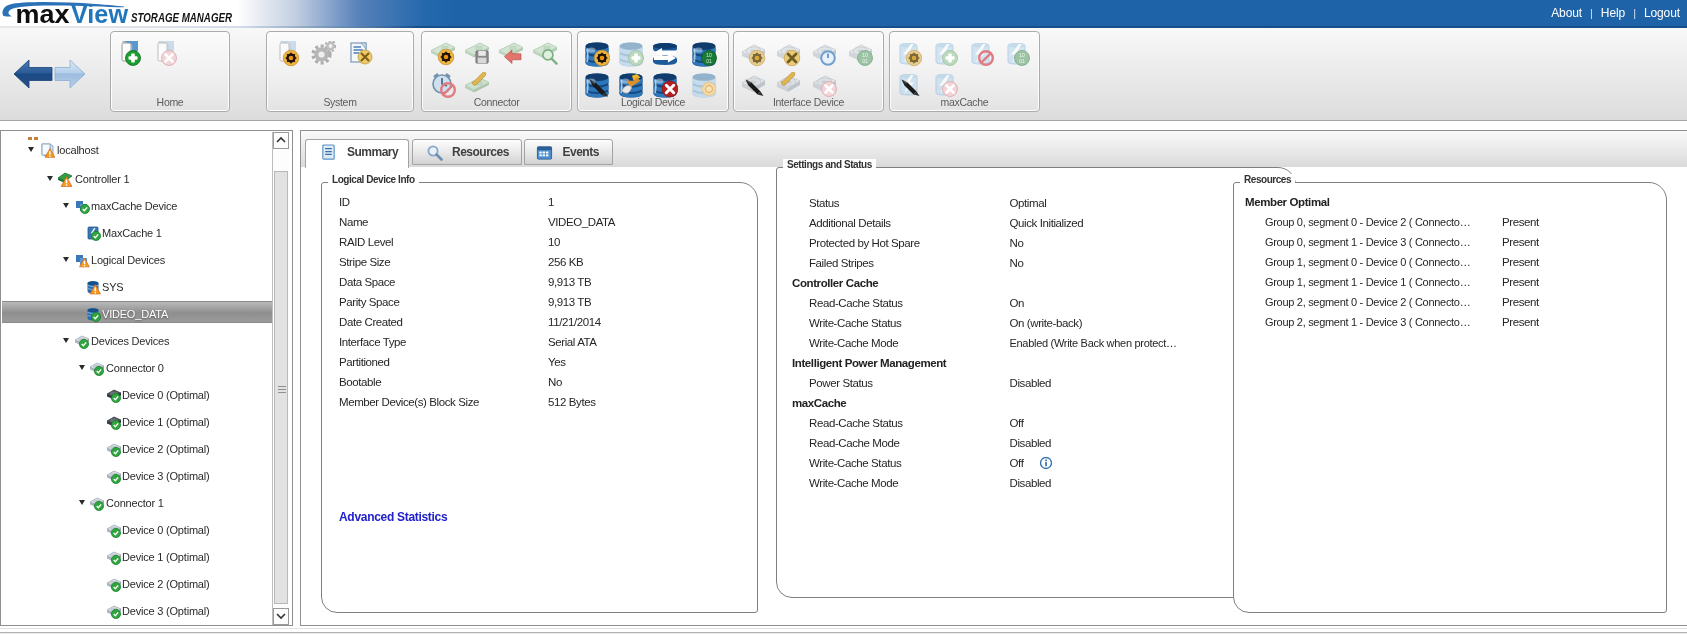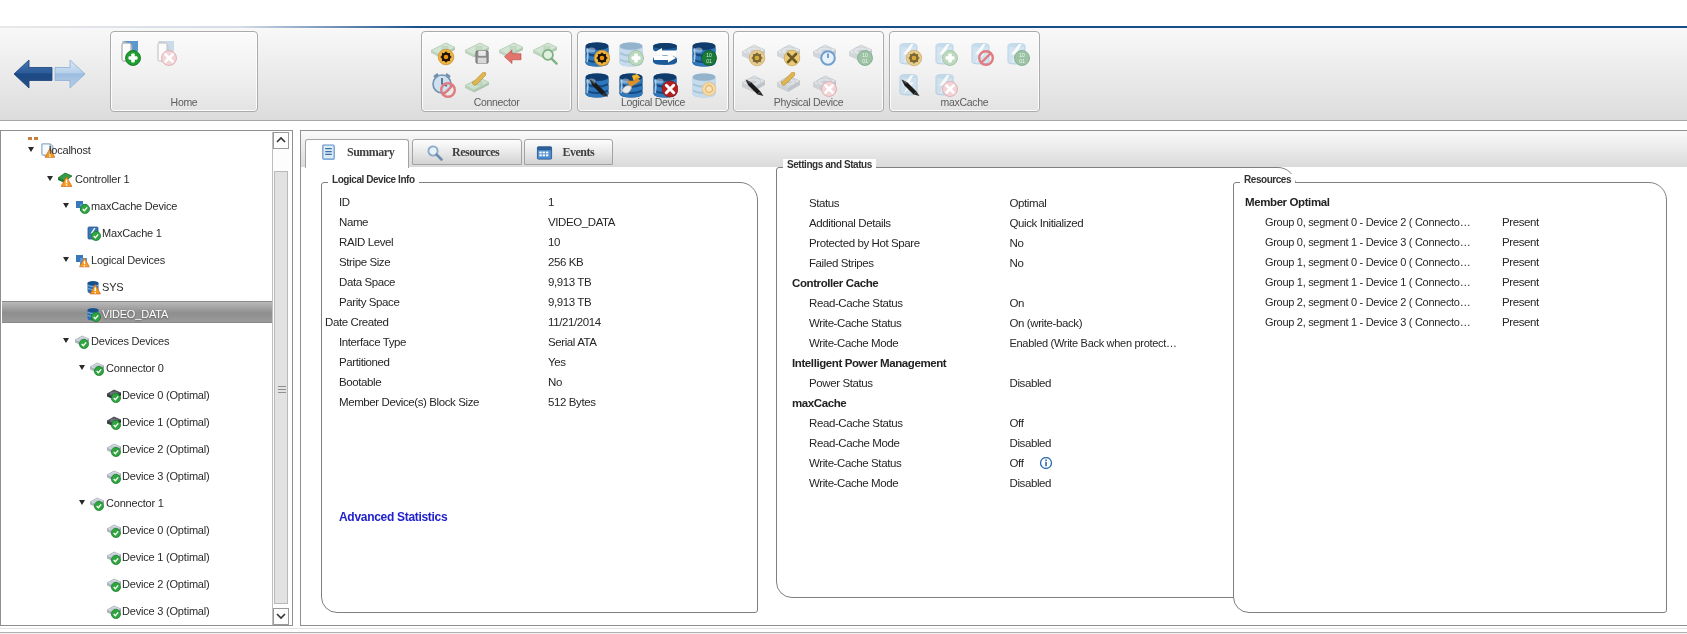--- a/index.html
+++ b/index.html
@@ -47,21 +47,21 @@
 #sgrip { position:absolute; left:3px; top:214px; width:8px; height:7px;
   border-top:1px solid #8f8f8f; border-bottom:1px solid #8f8f8f; }
 #sgrip:after { content:""; position:absolute; left:0; top:2px; width:8px; height:1px; background:#8f8f8f; }
 
 
 #mainpanel { position:absolute; left:300px; top:129.5px; width:1390px; height:496px;
   border:1px solid #8f8f8f; background:#ffffff; }
 #tabstrip { position:absolute; left:0; top:0; width:100%; height:36px;
   background:linear-gradient(#fafafa,#dadada); }
 .tab { position:absolute; top:8px; height:26px; border:1px solid #a3a3a3; border-radius:3px 3px 0 0;
-  background:linear-gradient(#fdfdfd,#e7e7e7 55%,#d2d2d2);font-family:Liberation Serif, serif; }
+  background:linear-gradient(#fdfdfd,#e7e7e7 55%,#d2d2d2); }
 .tab.active { background:#ffffff; height:29px; border-bottom:none; }
 .tab .tx { position:absolute; top:5px; font-size:12px; letter-spacing:-0.5px; font-weight:bold; color:#404040; }
 .tab .ic { position:absolute; top:4px; width:17px; height:17px; }
 
 .fs { position:absolute; border:1px solid #7f7f7f; border-radius:3px 18px 3px 16px; background:#fff; }
 .fs .legend { position:absolute; top:-9px; left:6px; background:#fff; padding:0 4px;
   font-size:10px; letter-spacing:-0.45px; font-weight:bold; color:#333; white-space:nowrap; }
 .frow { position:absolute; font-size:11.5px; letter-spacing:-0.4px; line-height:20px; height:20px; color:#262626; white-space:nowrap; }
 .frow.small { font-size:11px; letter-spacing:-0.3px; }
 .fhead { font-weight:bold; color:#222; }
@@ -347,20 +347,29 @@
           </g>
         </g>
 <g id="info">
           <circle cx="5.5" cy="5.5" r="5" fill="#fff" stroke="#2f6fb2" stroke-width="1.2"></circle>
 <rect x="4.8" y="4.5" width="1.5" height="4" fill="#2f6fb2"></rect>
           <rect x="4.8" y="2.3" width="1.5" height="1.5" fill="#2f6fb2"></rect>
         </g>
 </defs>
 </svg>
 
+<div id="topbar">
+  <svg id="logo" width="330" height="28" viewBox="0 0 330 28" style="left:0">
+    <path d="M3 15.5 C1.5 11 3.5 6.5 10 4.6 C22 1.2 60 1.6 95 4.0 C108 4.9 118 5.8 124 6.6 L124 7.3 C108 6.7 80 5.6 55 5.4 C30 5.2 13 6.6 9.5 10.5 C7.5 12.8 8.5 14.8 12 16.3 C8.5 16.6 4.5 16.8 3 15.5 Z" fill="#2b71b6"></path>
+    <text x="15.5" y="22.5" font-family="Liberation Sans" font-weight="bold" font-size="26" fill="#0e0e0e" textLength="54" lengthAdjust="spacingAndGlyphs">max</text>
+    <text x="71" y="22.5" font-family="Liberation Sans" font-weight="bold" font-size="26" fill="#2176bc" textLength="57" lengthAdjust="spacingAndGlyphs">View</text>
+    <text x="131" y="21.5" font-family="Liberation Sans" font-weight="bold" font-style="italic" font-size="13" fill="#141414" textLength="101" lengthAdjust="spacingAndGlyphs">STORAGE MANAGER</text>
+  </svg>
+  <div id="toplinks">About<span class="sep">|</span>Help<span class="sep">|</span>Logout</div>
+</div>
 <div id="topedge"></div>
 
 <div id="ribbon">
   <svg style="position:absolute;left:14px;top:29px" width="74" height="36" viewBox="0 0 74 36">
     <defs>
       <linearGradient id="lgrad" x1="0" y1="0" x2="0" y2="1">
         <stop offset="0" stop-color="#4a7ab2"></stop>
             <stop offset="0.45" stop-color="#2c5c99"></stop>
         <stop offset="0.5" stop-color="#1c4a85"></stop>
             <stop offset="1" stop-color="#274f86"></stop>
@@ -368,30 +377,43 @@
       <linearGradient id="rgrad" x1="0" y1="0" x2="0" y2="1">
         <stop offset="0" stop-color="#dce9f6"></stop>
             <stop offset="0.45" stop-color="#b6d0ea"></stop>
         <stop offset="0.5" stop-color="#9cbce0"></stop>
             <stop offset="1" stop-color="#b7cfe8"></stop>
       </linearGradient>
     </defs>
     <polygon points="0,17 15,3 15,10.5 38,10.5 38,23.5 15,23.5 15,31" fill="url(#lgrad)" stroke="#16407a" stroke-width="0.8"></polygon>
     <polygon points="71,17 56,3 56,10.5 41,10.5 41,23.5 56,23.5 56,31" fill="url(#rgrad)" stroke="#8badd3" stroke-width="0.8"></polygon>
   </svg>
-  <div class="rgroup" style="left:110px;width:148px">
+  <div class="rgroup" style="left:110px;width:120px">
     <svg class="ric" style="left:5px;top:9px">
           <use href="#door" transform="translate(0,-2)"></use>
           <use href="#bplus" transform="translate(9,9)"></use>
         </svg>
     <svg class="ric" style="left:41px;top:9px">
           <use href="#doorg" transform="translate(0,-2)"></use>
           <use href="#bxp" transform="translate(9,9)"></use>
         </svg>
     <div class="glabel">Home</div>
+  </div>
+  <div class="rgroup" style="left:266px;width:148px">
+    <svg class="ric" style="left:7px;top:9px">
+          <use href="#doorg" transform="translate(0,-2)"></use>
+          <use href="#bgear" transform="translate(9,9)"></use>
+        </svg>
+    <svg class="ric" style="left:43px;top:9px">
+          <use href="#gears" transform="translate(1,-2)"></use>
+        </svg>
+    <svg class="ric" style="left:80px;top:9px">
+          <use href="#docx" transform="translate(1,0)"></use>
+        </svg>
+    <div class="glabel">System</div>
   </div>
   <div class="rgroup" style="left:421px;width:151px">
     <svg class="ric" style="left:8px;top:9px">
           <use href="#nicg"></use>
           <use href="#bgear" transform="translate(8,8)"></use>
         </svg>
     <svg class="ric" style="left:42px;top:9px">
           <use href="#nicg"></use>
           <use href="#save" transform="translate(10,8) scale(0.62)"></use>
         </svg>
@@ -469,21 +491,21 @@
           <use href="#flash" transform="translate(4,6) scale(0.75)"></use>
         </svg>
     <svg class="ric" style="left:41px;top:40px">
           <use href="#diskg"></use>
           <use href="#wrench" transform="translate(4,-2) scale(0.7)"></use>
         </svg>
     <svg class="ric" style="left:77px;top:40px">
           <use href="#diskg"></use>
           <use href="#bxp" transform="translate(10,9)"></use>
         </svg>
-    <div class="glabel">Physical Device</div>
+    <div class="glabel">Interface Device</div>
   </div>
   <div class="rgroup" style="left:889px;width:151px">
     <svg class="ric" style="left:6px;top:9px">
           <use href="#glassg"></use>
           <use href="#bgearm" transform="translate(10,9)"></use>
         </svg>
     <svg class="ric" style="left:42px;top:9px">
           <use href="#glassg"></use>
           <use href="#bplusg" transform="translate(10,9)"></use>
         </svg>
@@ -509,21 +531,21 @@
 
 <div id="leftpanel">
   <div id="selrow"></div>
   <div style="position:absolute;left:27px;top:6px;width:4px;height:3px;background:#c87f3a"></div>
   <div style="position:absolute;left:33px;top:6px;width:4px;height:3px;background:#c87f3a"></div>
   <div class="trow" style="left:0;top:9px">
         <span class="tri" style="left:27px"></span>
     <svg class="ticon" style="left:38px">
           <use href="#t-server"></use>
         </svg>
-        <span class="tlabel" style="left:48px">localhost</span>
+        <span class="tlabel" style="left:56px">localhost</span>
       </div>
   <div class="trow" style="left:0;top:38px">
         <span class="tri" style="left:46px"></span>
     <svg class="ticon" style="left:56px">
           <use href="#t-ctrl"></use>
         </svg>
         <span class="tlabel" style="left:74px">Controller 1</span>
       </div>
   <div class="trow" style="left:0;top:65px">
         <span class="tri" style="left:62px"></span>
@@ -672,21 +694,21 @@
   <div class="frow" style="left:38px;top:81px">Name</div>
       <div class="frow" style="left:247px;top:81px">VIDEO_DATA</div>
   <div class="frow" style="left:38px;top:101px">RAID Level</div>
       <div class="frow" style="left:247px;top:101px">10</div>
   <div class="frow" style="left:38px;top:121px">Stripe Size</div>
       <div class="frow" style="left:247px;top:121px">256 KB</div>
   <div class="frow" style="left:38px;top:141px">Data Space</div>
       <div class="frow" style="left:247px;top:141px">9,913 TB</div>
   <div class="frow" style="left:38px;top:161px">Parity Space</div>
       <div class="frow" style="left:247px;top:161px">9,913 TB</div>
-  <div class="frow" style="left:24px;top:181px">Date Created</div>
+  <div class="frow" style="left:38px;top:181px">Date Created</div>
       <div class="frow" style="left:247px;top:181px">11/21/2014</div>
   <div class="frow" style="left:38px;top:201px">Interface Type</div>
       <div class="frow" style="left:247px;top:201px">Serial ATA</div>
   <div class="frow" style="left:38px;top:221px">Partitioned</div>
       <div class="frow" style="left:247px;top:221px">Yes</div>
   <div class="frow" style="left:38px;top:241px">Bootable</div>
       <div class="frow" style="left:247px;top:241px">No</div>
   <div class="frow" style="left:38px;top:261px">Member Device(s) Block Size</div>
       <div class="frow" style="left:247px;top:261px">512 Bytes</div>
   <a class="adv" style="left:38px;top:379px">Advanced Statistics</a>

